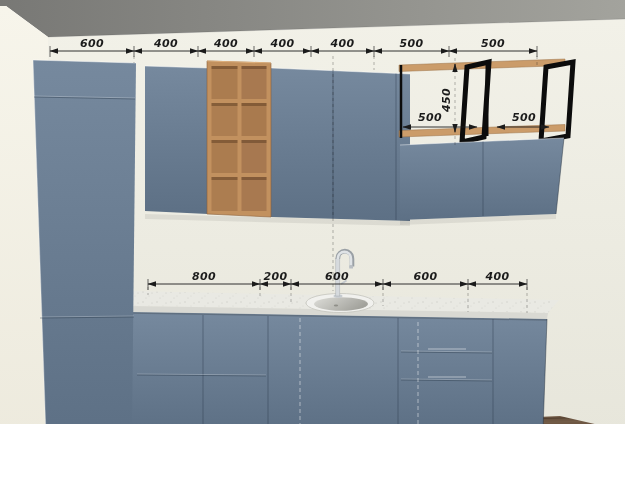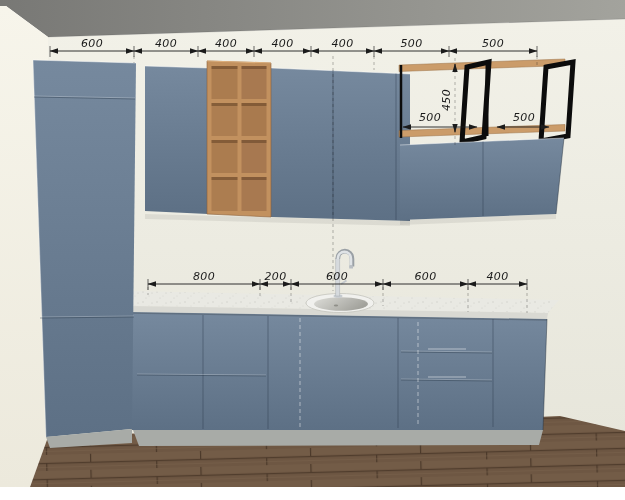--- a/index.html
+++ b/index.html
@@ -1,17 +1,17 @@
 <!DOCTYPE html>
 <html><head>
 <meta charset="utf-8">
 <style>
   html,body{margin:0;padding:0;background:#ffffff;}
-  .stage{position:relative;width:625px;height:500px;background:#c4b5fd;overflow:hidden;
-         font-family:"DejaVu Sans",sans-serif;}
+  .stage{position:relative;width:625px;height:424px;background:#c4b5fd;overflow:hidden;
+         font-family:"DejaVu Sans",sans-serif;font-weight:bold;}
   svg{position:absolute;left:0;top:0;}
   .dim{font-family:"DejaVu Sans",sans-serif;font-style:italic;font-size:11px;
        fill:#1b1b1b;letter-spacing:.3px;text-anchor:middle;}
   .dim-line{stroke:#1b1b1b;stroke-width:0.9;fill:none;}
   .tick{stroke:#2a2a2a;stroke-width:0.7;}
   .gap{stroke:rgba(42,58,74,0.55);stroke-width:0.8;}
   .gapL{stroke:rgba(255,255,255,0.30);stroke-width:0.8;}
   .extD{stroke:rgba(20,20,20,0.38);stroke-width:0.8;stroke-dasharray:3 3;fill:none;}
   .extW{stroke:rgba(255,255,255,0.55);stroke-width:0.9;stroke-dasharray:4 3;fill:none;}
   .edgeHi{stroke:rgba(255,255,255,0.45);stroke-width:1;}

